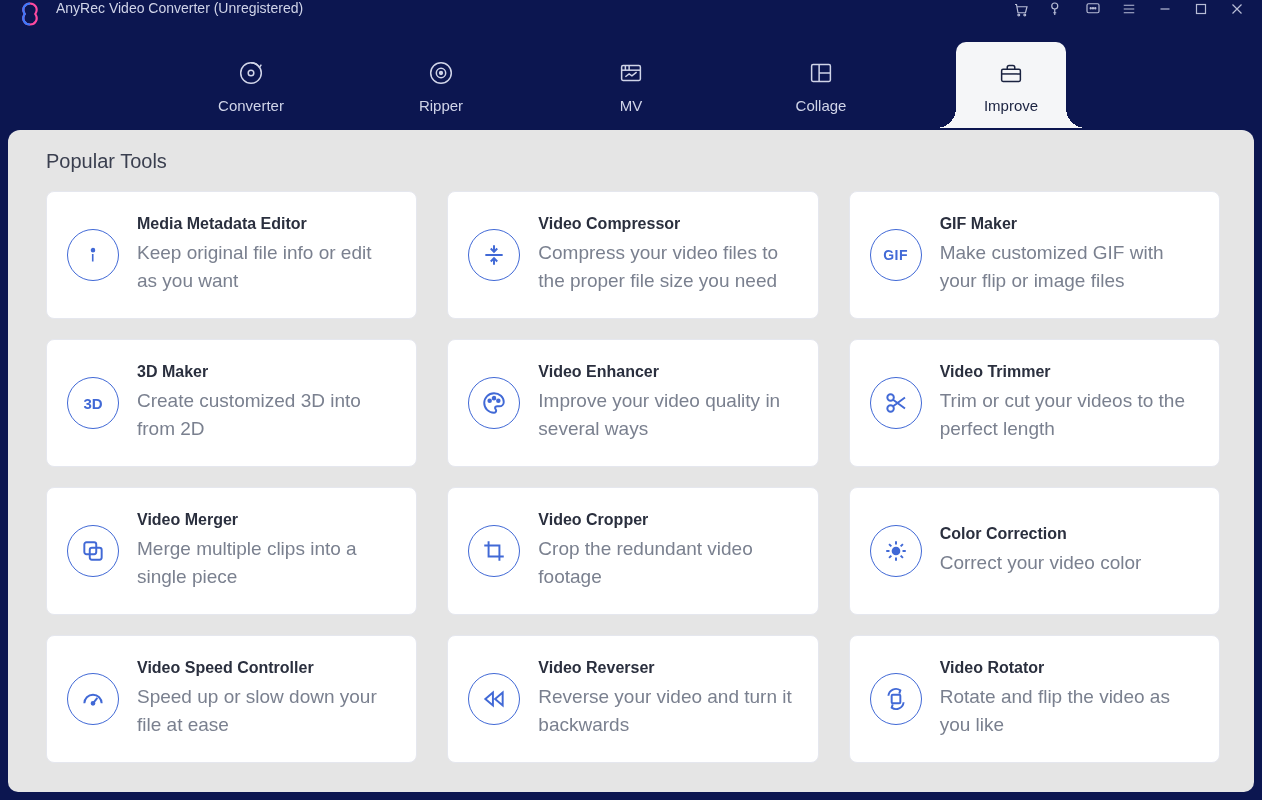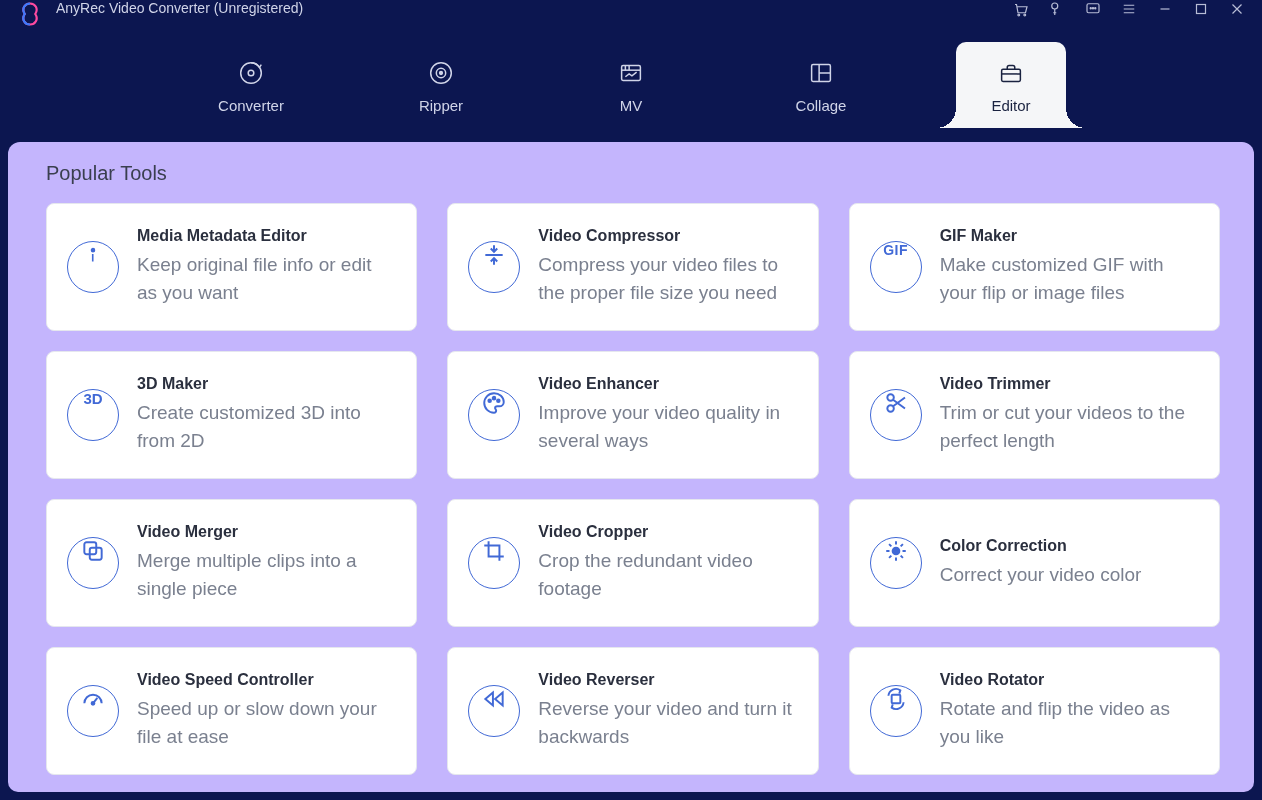--- a/index.html
+++ b/index.html
@@ -84,23 +84,23 @@
 .tab.active::after {
   right: -20px;
   -webkit-mask: radial-gradient(circle at 100% 0, transparent 20px, black 20px);
           mask: radial-gradient(circle at 100% 0, transparent 20px, black 20px);
 }
 .tab .tab-icon { width: 32px; height: 32px; display: flex; align-items: center; justify-content: center; }
 .tab .tab-icon svg { width: 30px; height: 30px; }
 .tab.active .tab-icon svg { stroke: #1a2240; }
 .content-wrap {
   flex: 1;
-  background: #c4b5fd;
+  background: #e5e5e5;
   border-radius: 12px 12px 10px 10px;
-  margin: 12px 8px 8px 8px;
+  margin: 0 8px 8px 8px;
   padding: 20px 10px 10px 38px;
   display: flex;
   flex-direction: column;
   overflow: hidden;
 }
 .section-title {
   font-size: 20px;
   color: #3a3f4f;
   margin-bottom: 18px;
   font-weight: 500;
@@ -126,20 +126,21 @@
   min-height: 128px;
   cursor: pointer;
 }
 .tool-icon {
   width: 52px;
   height: 52px;
   border: 1.6px solid #4169d6;
   border-radius: 50%;
   flex-shrink: 0;
   display: flex;
+  align-items: center;
   justify-content: center;
   color: #4169d6;
 }
 .tool-icon svg { width: 26px; height: 26px; stroke: #4169d6; }
 .tool-icon .gif-text { font-size: 14px; font-weight: 600; color: #4169d6; letter-spacing: 0.5px; }
 .tool-icon .td-text { font-size: 15px; font-weight: 600; color: #4169d6; }
 .tool-text { flex: 1; }
 .tool-title {
   font-size: 16px;
   font-weight: 600;
@@ -257,21 +258,21 @@
       <span>Collage</span>
     </div>
     <div class="tab active">
       <span class="tab-icon">
         <svg viewBox="0 0 32 32" fill="none" stroke="#1a2240" stroke-width="1.6">
             <rect x="6" y="12" width="20" height="13" rx="1.5"></rect>
             <path d="M6 17h20"></path>
             <path d="M12 12v-2a2 2 0 0 1 2-2h4a2 2 0 0 1 2 2v2"></path>
           </svg>
       </span>
-      <span>Editor</span>
+      <span>Improve</span>
     </div>
   </div>
 
   <div class="content-wrap">
     <div class="section-title">Popular Tools</div>
     <div class="tools-scroll">
       <div class="tools-grid">
 
         <div class="tool-card">
           <div class="tool-icon">

